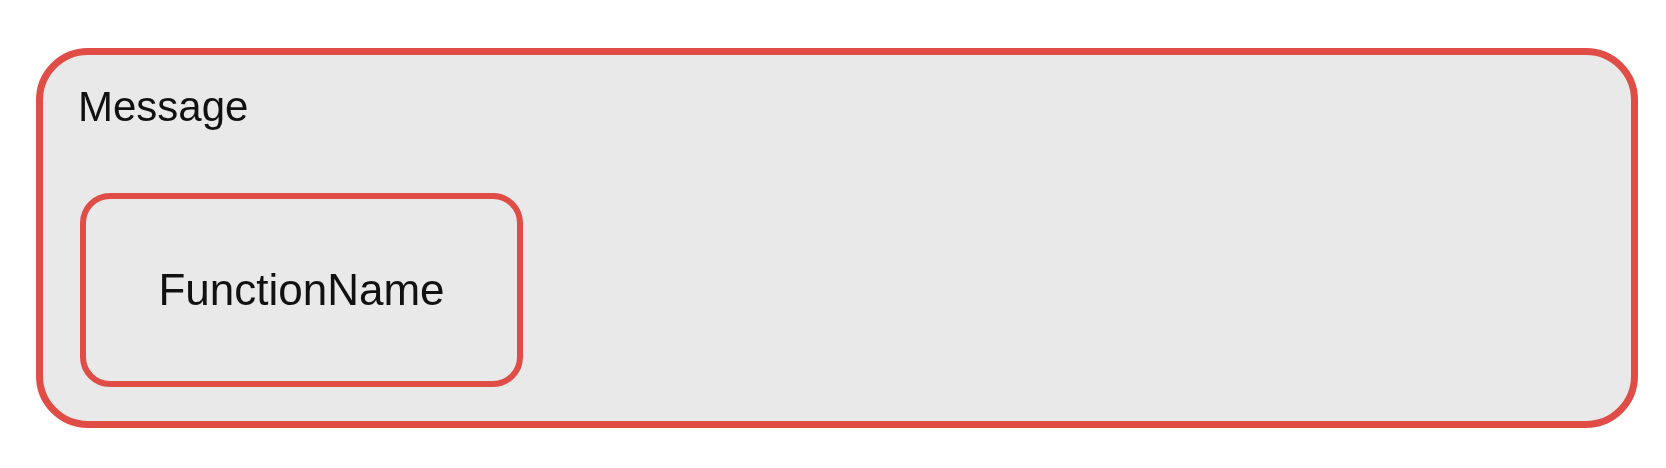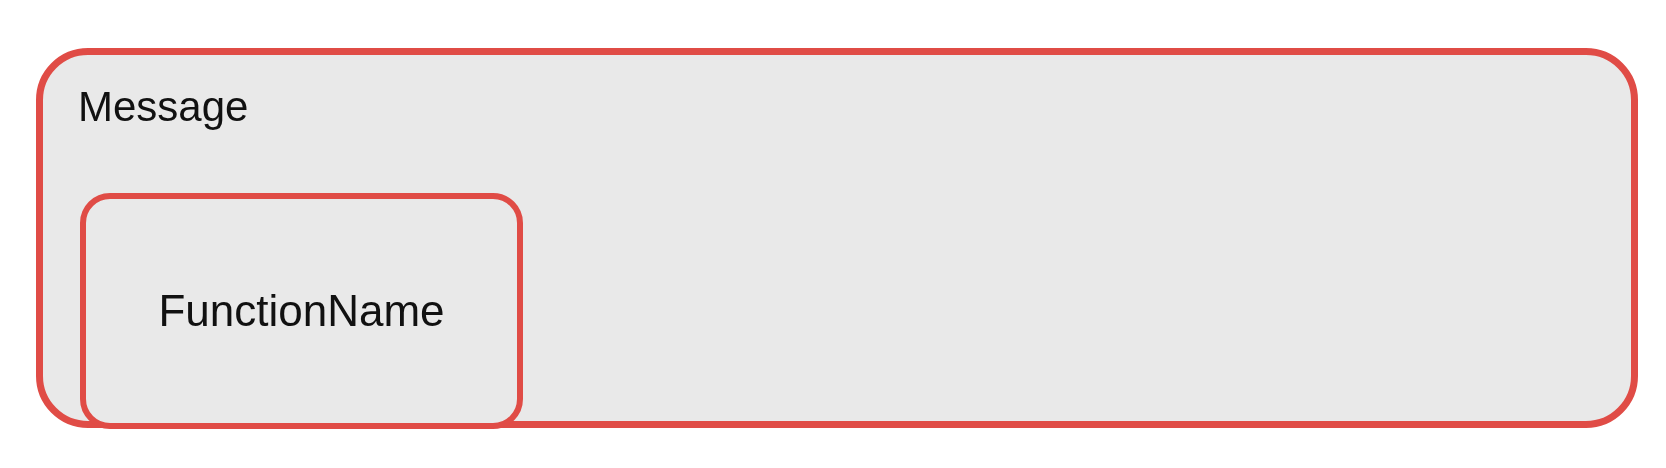--- a/index.html
+++ b/index.html
@@ -27,21 +27,21 @@
   }
   .message-label {
     position: absolute;
     left: 35px; top: 31px;
     font-size: 42px;
     line-height: 1;
     white-space: nowrap;
   }
   .fn-box {
     left: 37px; top: 138px;
-    width: 443px; height: 236px;
+    width: 443px; height: 194px;
     border-radius: 30px;
     display: flex; align-items: center; justify-content: center;
   }
   .fn-label { font-size: 44px; line-height: 1; white-space: nowrap; }
   .fp-box {
     left: 579px; top: 138px;
     width: 945px; height: 197px;
     border-radius: 30px;
   }
   .fp-label {

